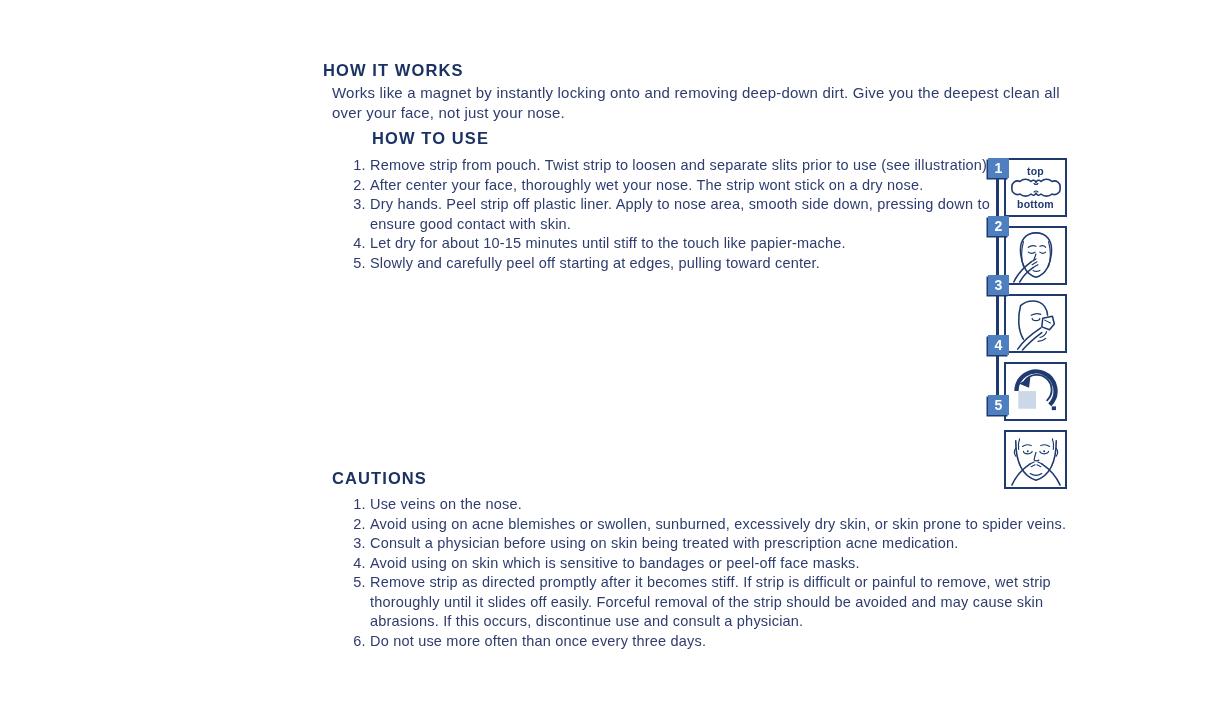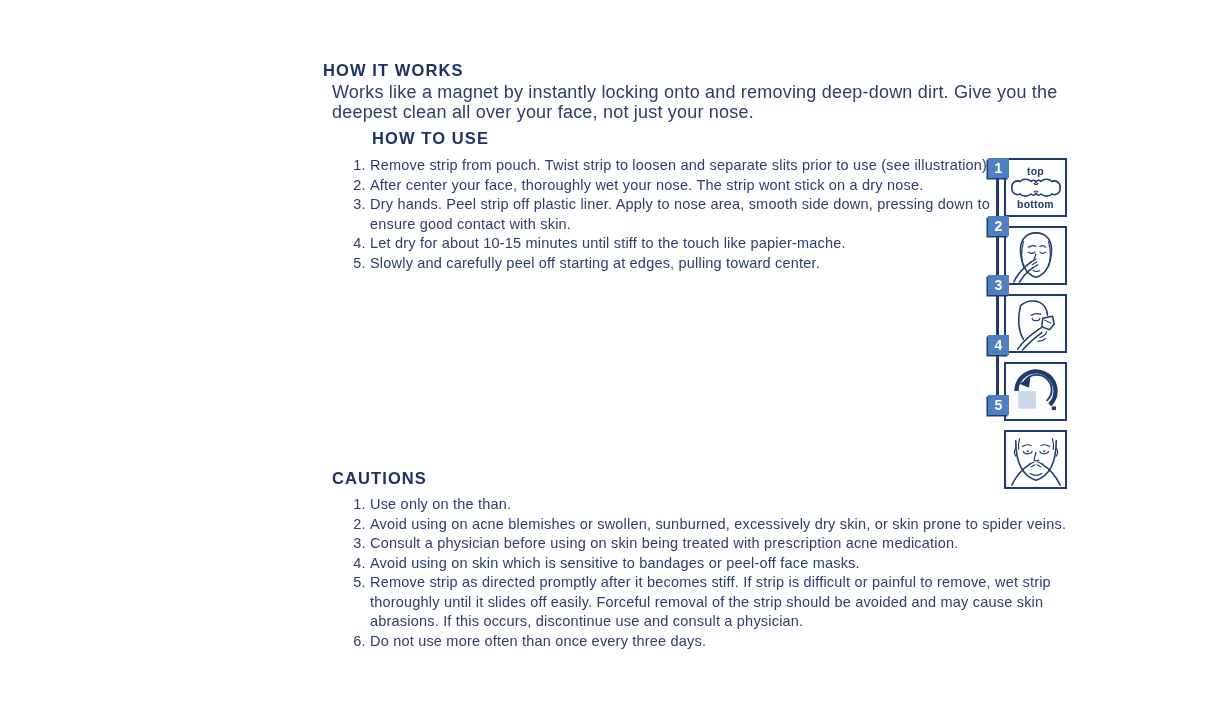--- a/index.html
+++ b/index.html
@@ -7,21 +7,21 @@
     width:1231px;height:728px;background:#ffffff;overflow:hidden;position:relative;
     font-family:"Liberation Sans", sans-serif;
     color:#2e3c6e;
   }
   .abs{position:absolute;}
   h2.sec{
     margin:0;font-size:16.5px;font-weight:700;letter-spacing:1.1px;
     color:#1b3263;
   }
   .bodytext{
-    font-size:18px;line-height:19.5px;letter-spacing:0.2px;color:#2e3c6e;
+    font-size:15px;line-height:19.5px;letter-spacing:0.2px;color:#2e3c6e;
   }
   ol.steps{
     margin:0;padding:0 0 0 38px;list-style:decimal;
     font-size:14.5px;line-height:19.5px;letter-spacing:0.2px;color:#2e3c6e;
   }
   ol.steps li{padding:0;margin:0;}
   
   .panel{left:988px;top:158px;width:82px;height:302px;}
   .connector{
     position:absolute;left:8px;top:10px;width:3px;height:237px;background:#1e3a6e;
@@ -133,19 +133,19 @@
         <path d="M23,32 l4,-2 M24,35 l4,-2 M35,32 l-4,-2 M34,35 l-4,-2" style="stroke-width:1.2"></path>
       </svg>
     </div>
 
   </div>
 </div>
 
 <h2 class="sec abs" style="left:332px;top:469px;text-align:center;">CAUTIONS</h2>
 
 <ol class="steps abs" style="left:332px;top:495px;width:700px;">
-    <li>Use only on the than.</li>
+    <li>Use veins on the nose.</li>
     <li>Avoid using on acne blemishes or swollen, sunburned, excessively dry skin, or skin prone to spider veins.</li>
     <li>Consult a physician before using on skin being treated with prescription acne medication.</li>
     <li>Avoid using on skin which is sensitive to bandages or peel-off face masks.</li>
     <li>Remove strip as directed promptly after it becomes stiff. If strip is difficult or painful to remove, wet strip thoroughly until it slides off easily. Forceful removal of the strip should be avoided and may cause skin abrasions. If this occurs, discontinue use and consult a physician.</li>
     <li>Do not use more often than once every three days.</li>
   </ol>
 
 </body></html>

